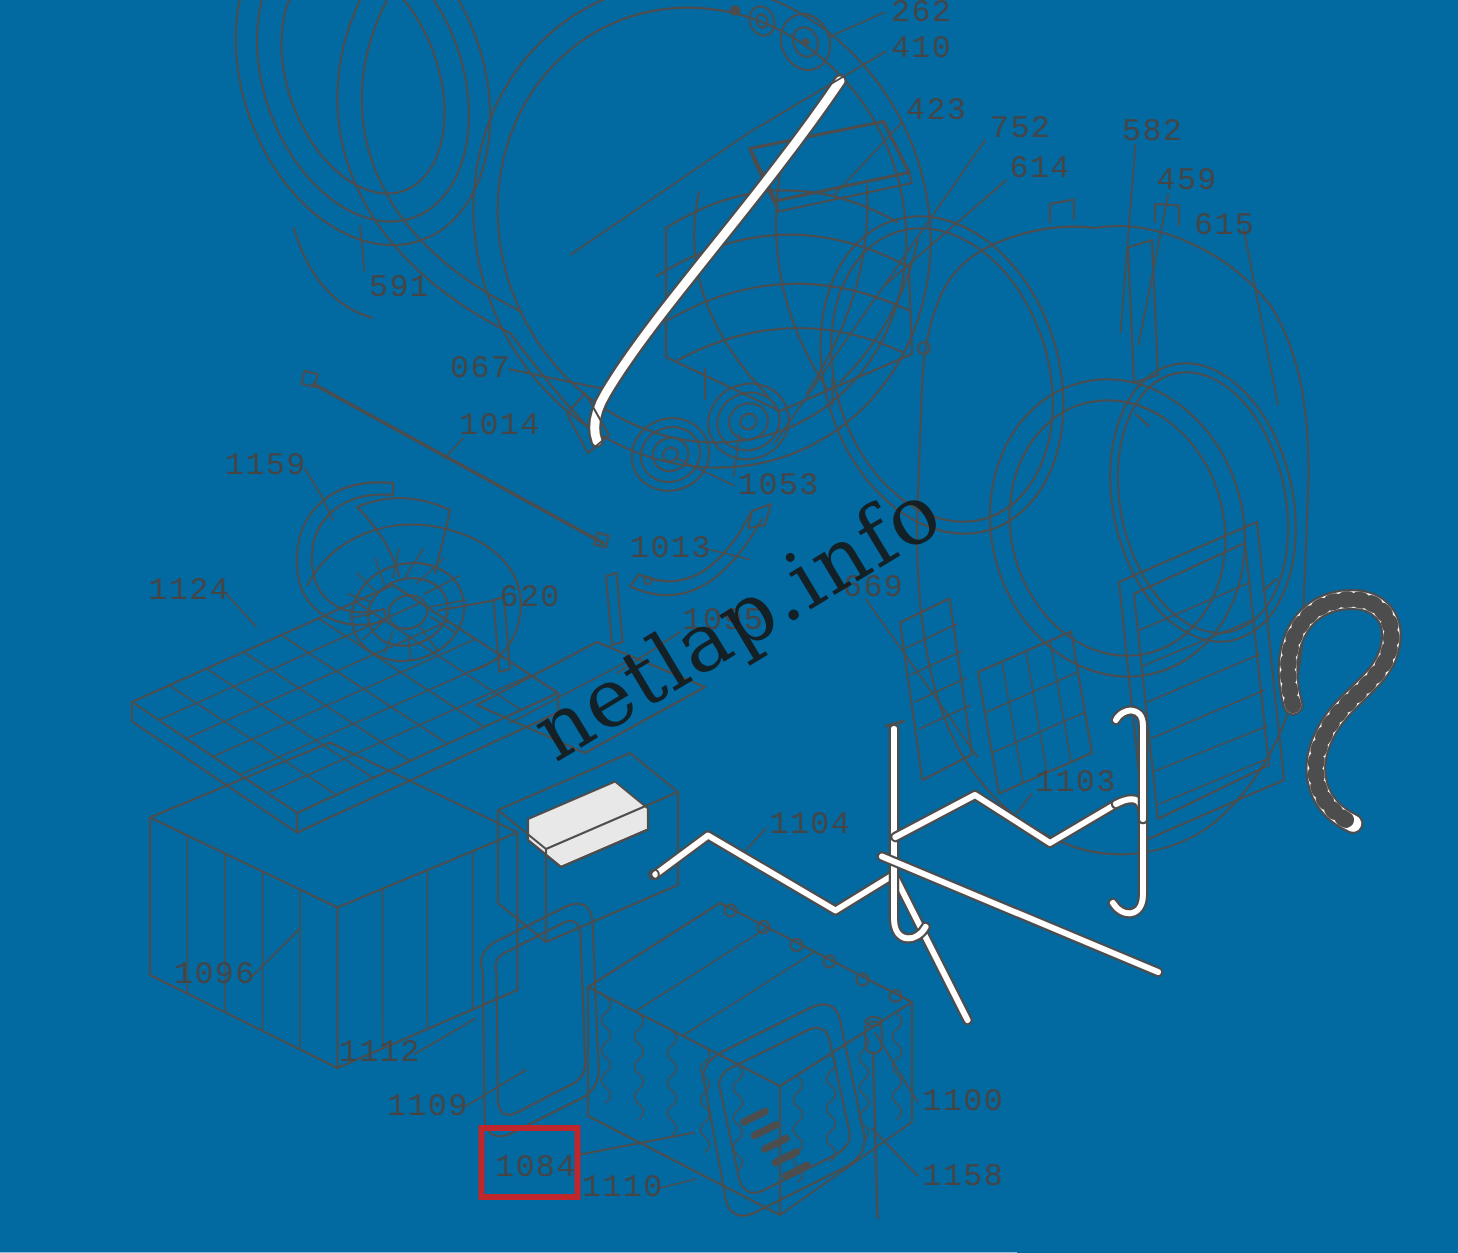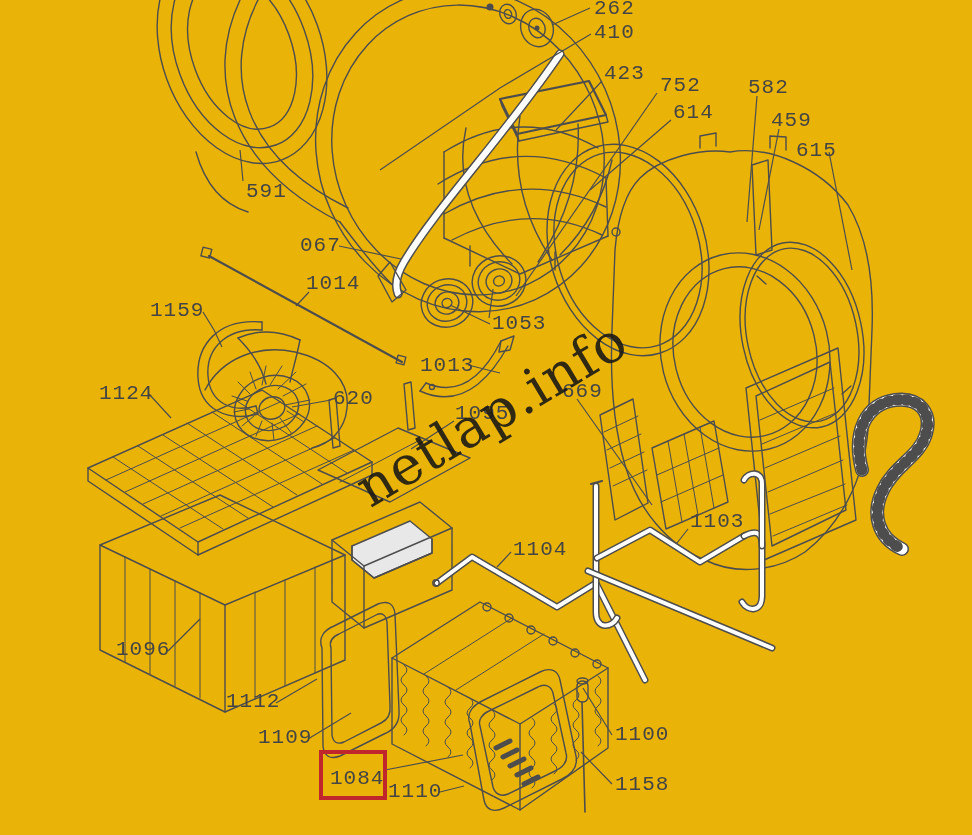--- a/index.html
+++ b/index.html
@@ -1,16 +1,16 @@
 <!DOCTYPE html>
 <html style="--hl: #c0272d; --ink: #4d4d4d;"><head>
 <meta charset="utf-8">
 <style>
   html,body{margin:0;padding:0;background:#ffffff;}
-  .stage{position:relative;width:972px;height:835px;background:#eab308;overflow:hidden;}
+  .stage{position:relative;width:972px;height:835px;background:#0369a1;overflow:hidden;}
   svg{display:block;}
   
   .art path,.art ellipse,.art circle,.art rect,.art line,.art polyline{
     fill:none;stroke:var(--ink,#4d4d4d);stroke-width:1.4;
     stroke-linecap:round;stroke-linejoin:round;}
   .art .w2{stroke-width:2.2}
   .art .thin{stroke-width:1}
   .art .fill{fill:var(--ink,#4d4d4d);stroke:none}
   .art .cav{fill:#e8e8e8}
   

